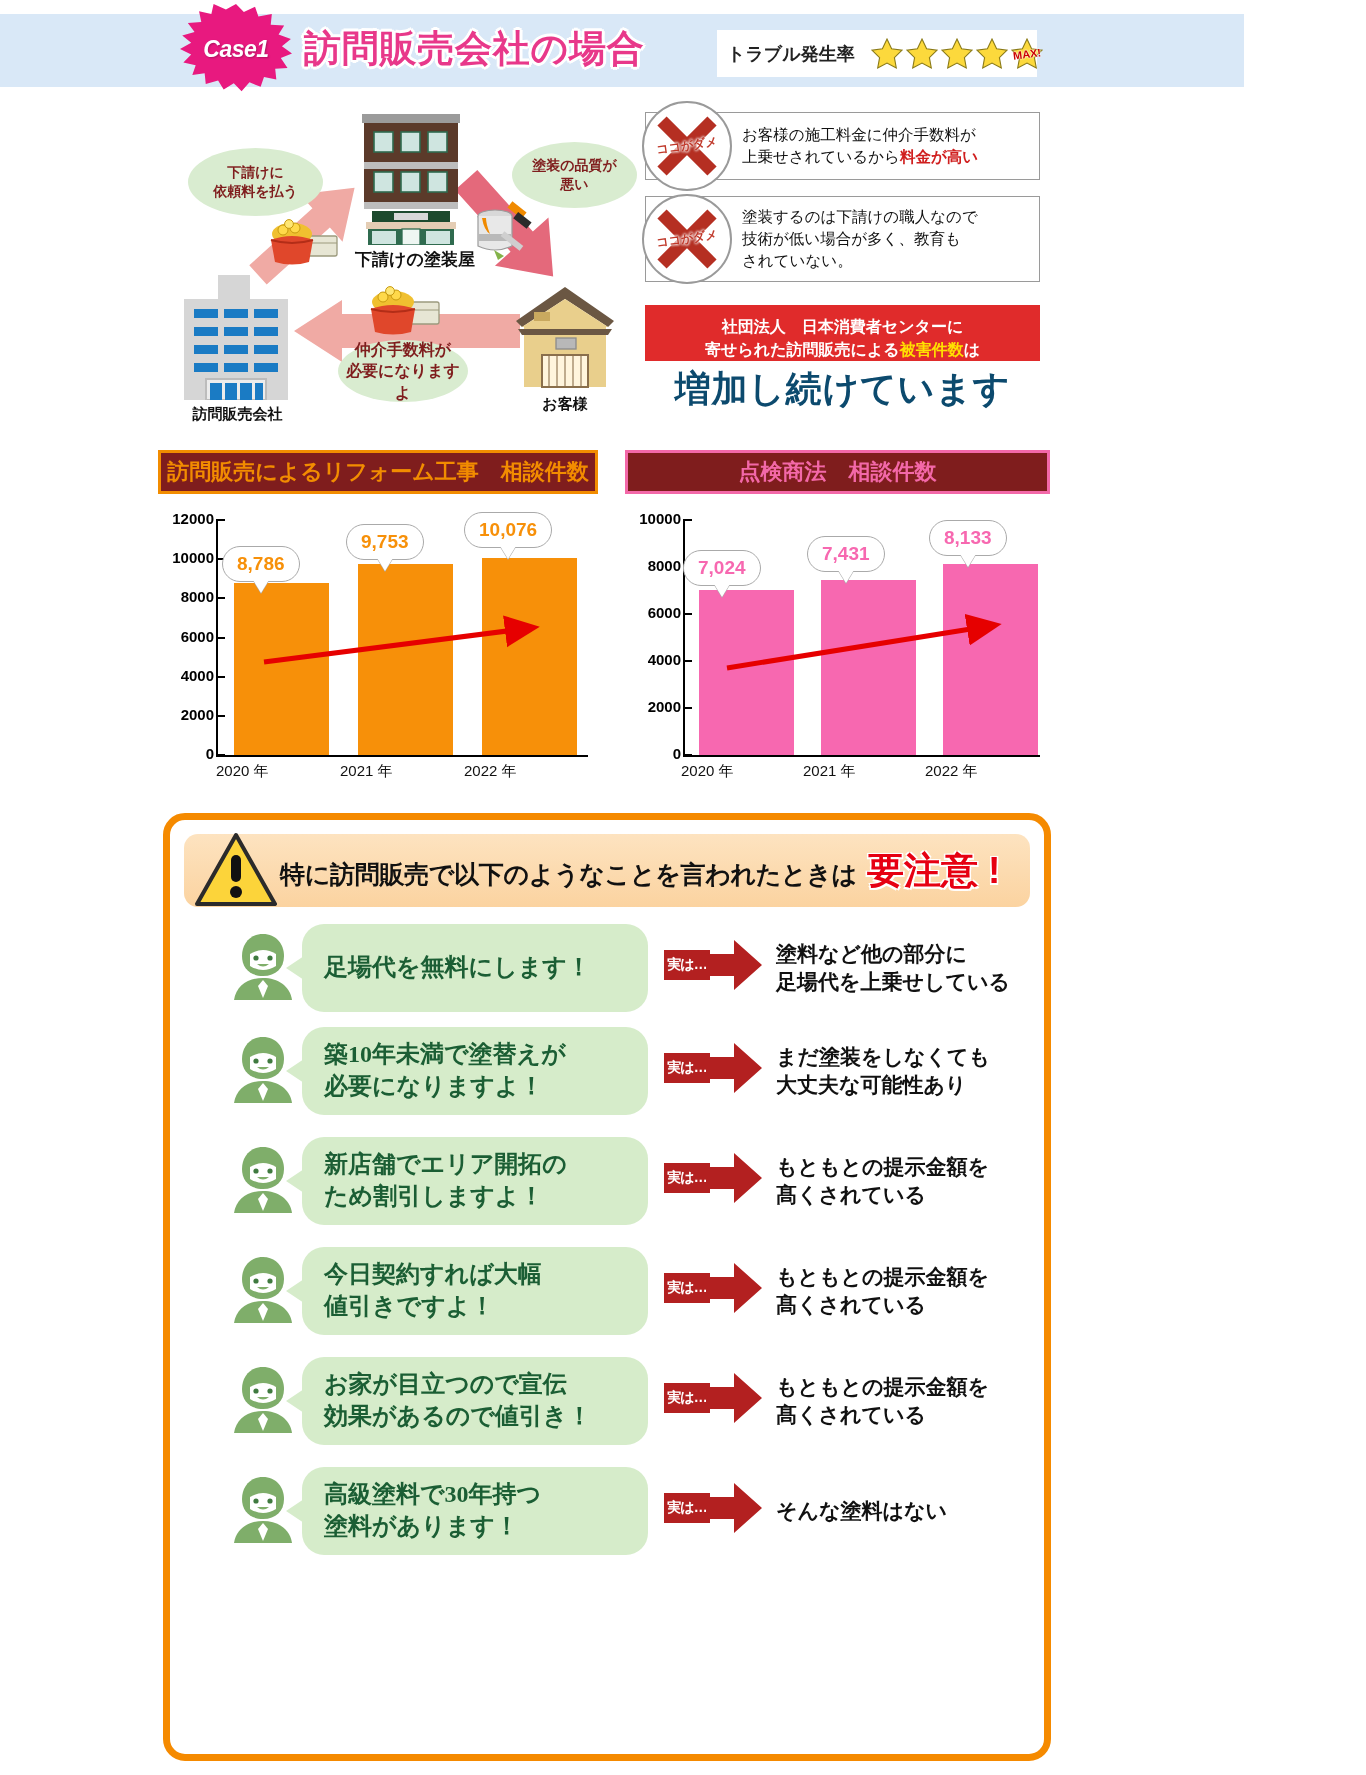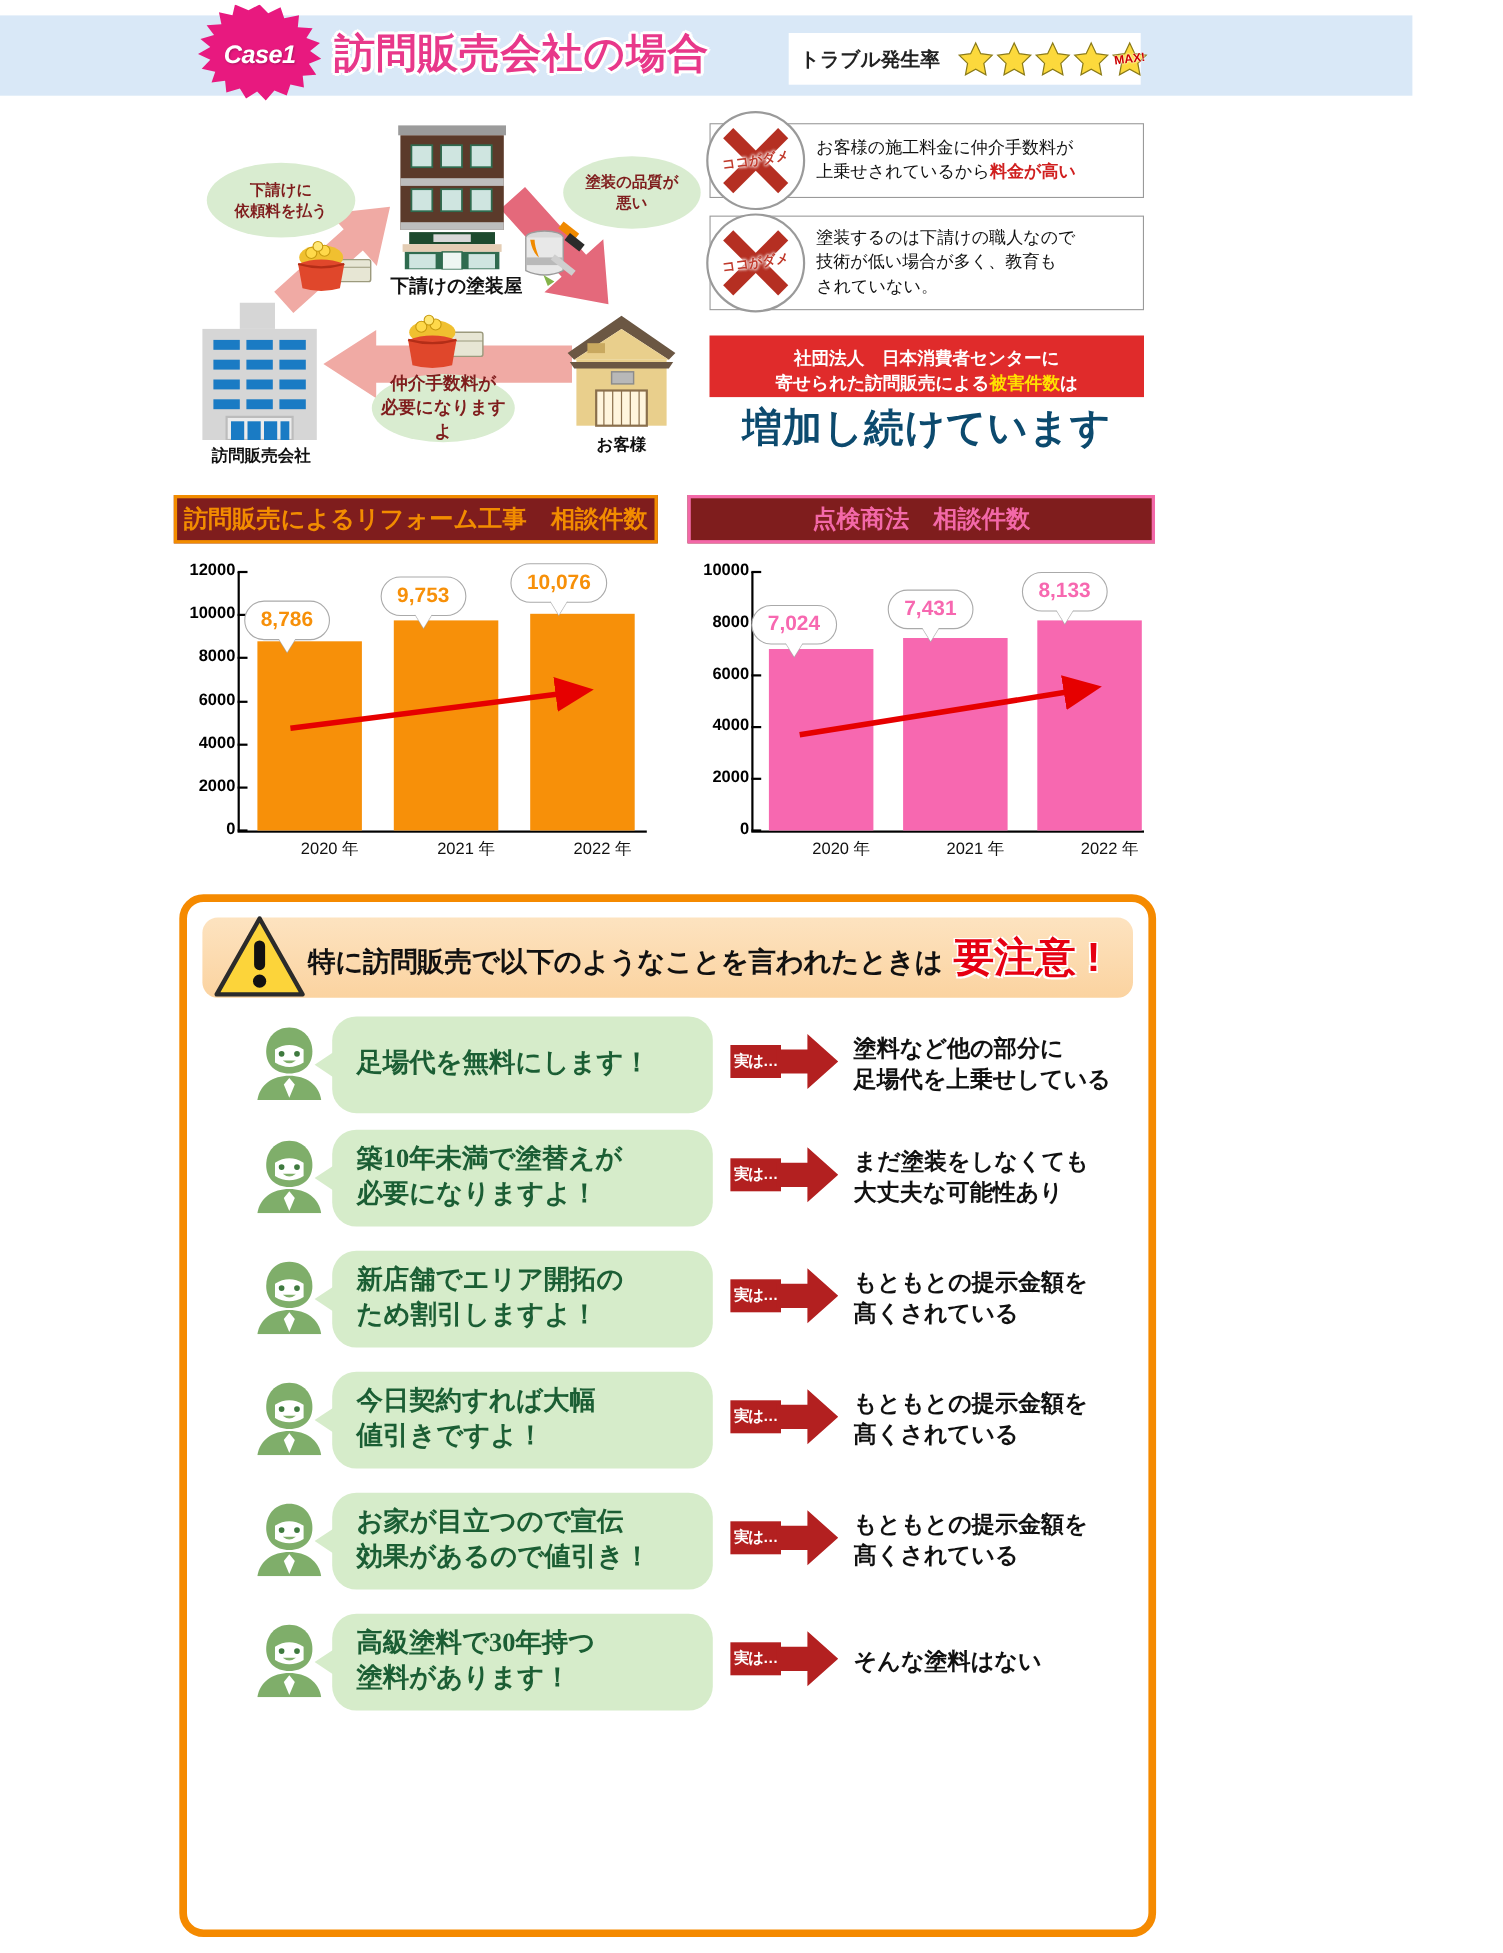--- a/index.html
+++ b/index.html
@@ -2,21 +2,21 @@
 <html lang="ja"><head>
 <meta charset="utf-8">
 <style>
   html,body{margin:0;padding:0;}
   body{
     width:1366px;
     background:#ffffff;
     font-family:"Liberation Sans","DejaVu Sans",sans-serif;
     -webkit-font-smoothing:antialiased;
   }
-  #page{position:relative;width:1244px;height:1775px;overflow:hidden;background:#fff;padding-left:40px;}
+  #page{position:relative;width:1244px;height:1775px;overflow:hidden;background:#fff;}
 
   
   .hdr{position:absolute;left:0;top:14px;width:1366px;height:73px;background:#d9e8f7;}
   .hdr-title{
     position:absolute;left:304px;top:24px;
     font-size:37px;font-weight:bold;color:#e8388a;letter-spacing:.02em;
     text-shadow:-2px -2px 0 #fff,2px -2px 0 #fff,-2px 2px 0 #fff,2px 2px 0 #fff,
                  0 -3px 0 #fff,0 3px 0 #fff,-3px 0 0 #fff,3px 0 0 #fff;
     white-space:nowrap;
   }
@@ -115,21 +115,21 @@
   .plot{position:relative;width:100%;height:268px;margin-top:16px;}
   .yaxis{position:absolute;left:58px;top:10px;width:2px;height:235px;background:#000;}
   .xaxis{position:absolute;left:58px;top:245px;height:2px;background:#000;right:10px;}
   .ytick{position:absolute;left:58px;width:9px;height:2px;background:#000;}
   .ylab{position:absolute;right:0;width:56px;text-align:right;
         font-size:15px;font-weight:bold;color:#000;transform:translateY(-9px);}
   .bars{position:absolute;left:60px;right:10px;top:10px;height:235px;}
   .bar{position:absolute;bottom:0;}
   .bar-o{background:#f79009;}
   .bar-p{background:#f768b0;}
-  .xlab{position:absolute;top:252px;text-align:right;font-size:15px;color:#111;white-space:nowrap;}
+  .xlab{position:absolute;top:252px;text-align:left;font-size:15px;color:#111;white-space:nowrap;}
   .callout{
     position:absolute;background:#fff;border:1.5px solid #aaa;border-radius:18px;
     height:34px;padding:0 14px;display:flex;align-items:center;justify-content:center;
     font-size:19px;font-weight:bold;white-space:nowrap;
   }
   .co-o{color:#f79009;}
   .co-p{color:#f768b0;}
   .callout .tail{
     position:absolute;left:50%;bottom:-12px;transform:translateX(-50%);
     width:0;height:0;border-left:8px solid transparent;border-right:8px solid transparent;

